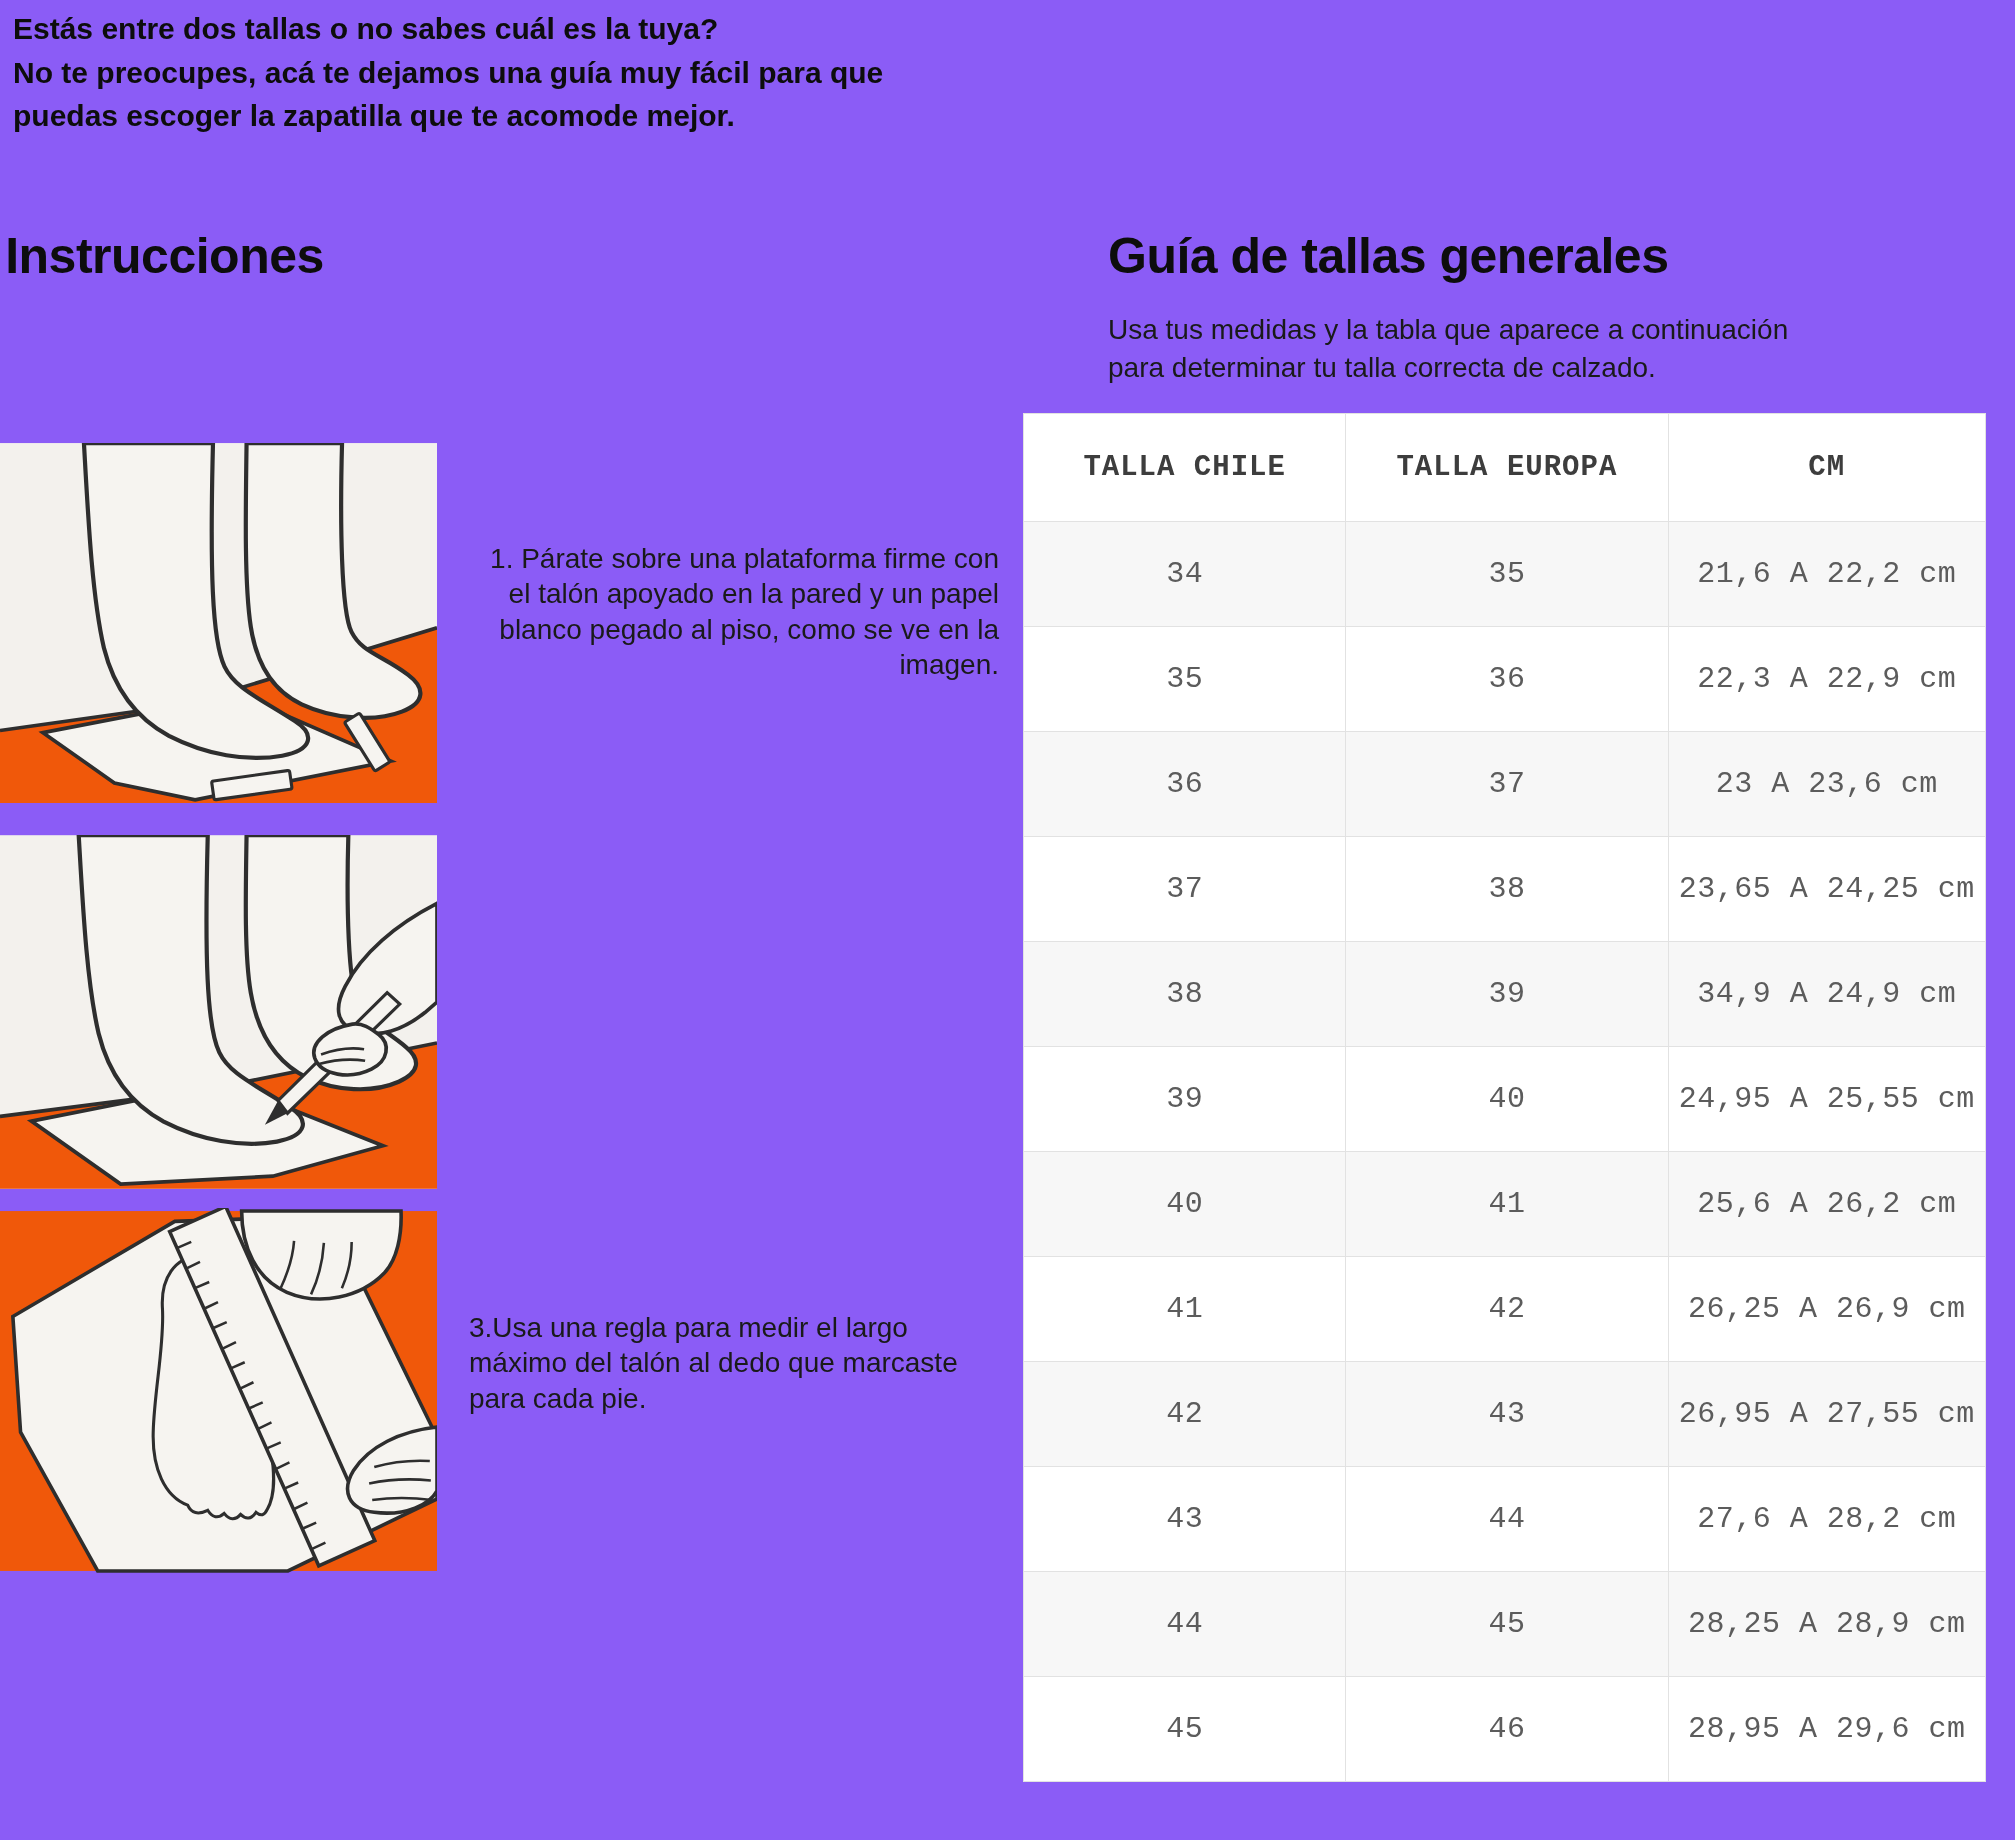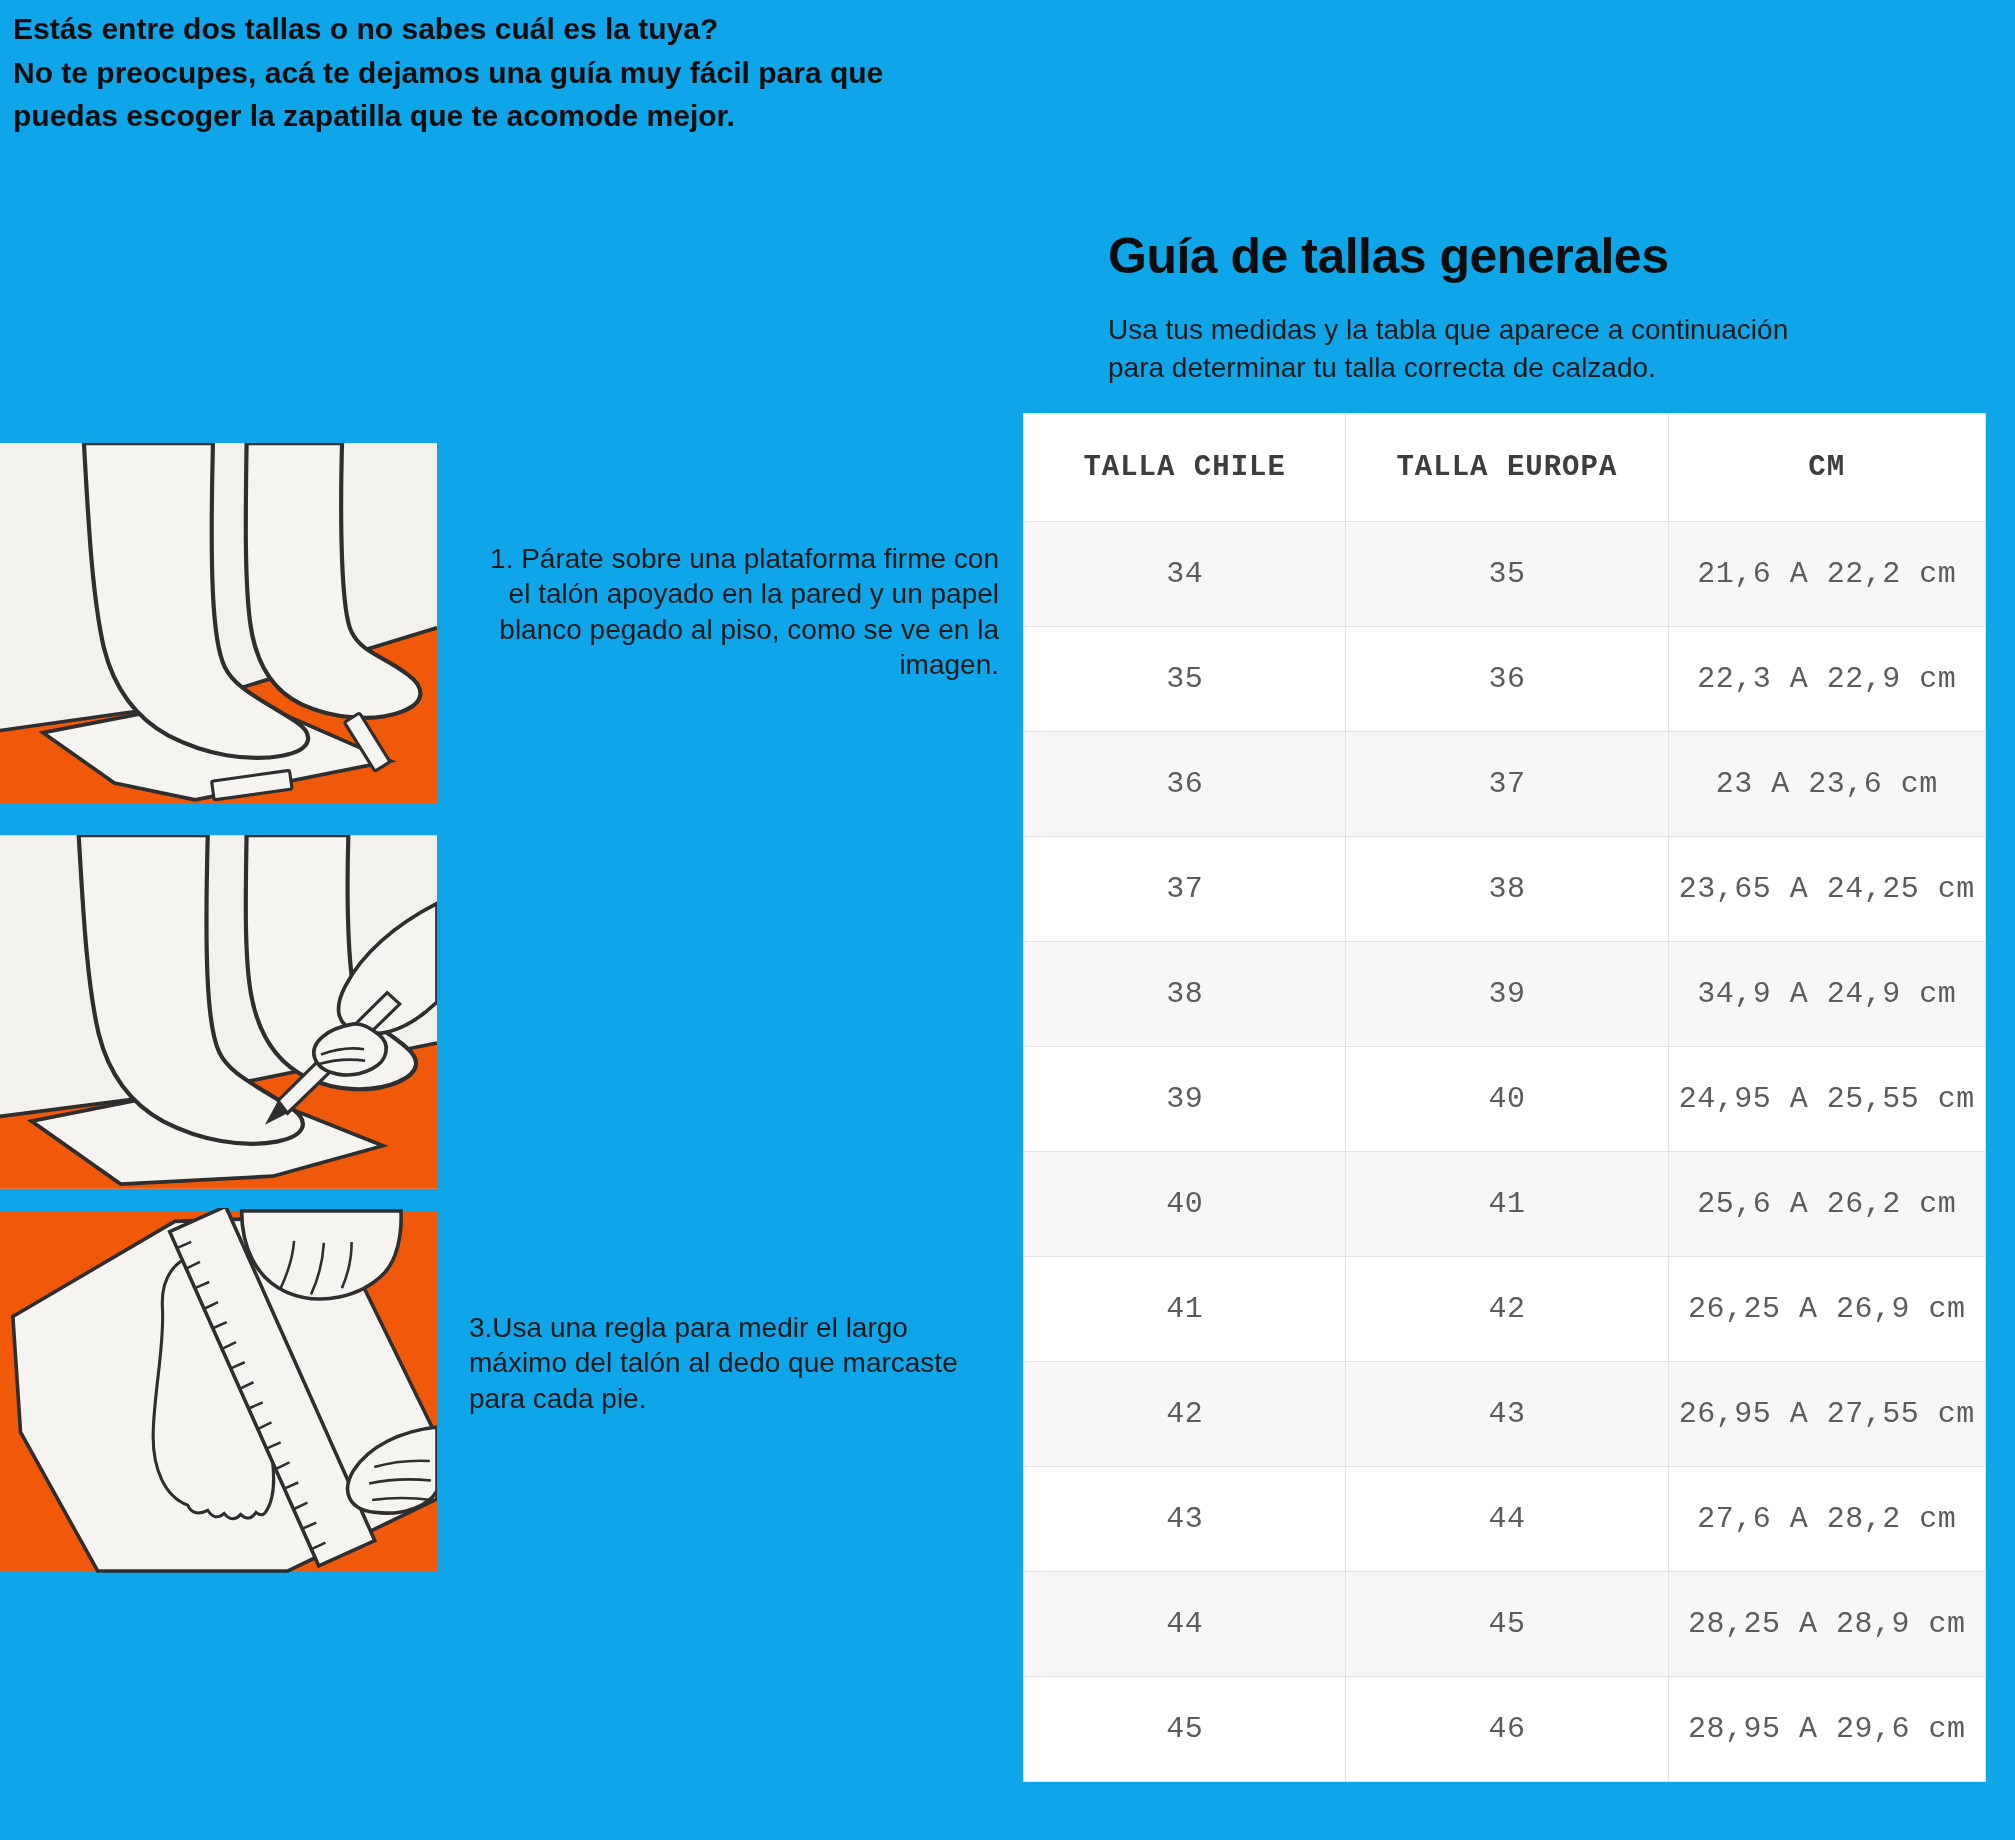--- a/index.html
+++ b/index.html
@@ -1,16 +1,16 @@
 <!DOCTYPE html>
 <html style="font-size:8.4px"><head>
 <meta charset="utf-8">
 <style>
   html,body{margin:0;padding:0;background:#f5f5f5;}
-  .page{position:relative;width:2015px;height:1840px;background:#0ea5e9;overflow:hidden;
+  .page{position:relative;width:2015px;height:1840px;background:#8b5cf6;overflow:hidden;
         font-family:"Liberation Sans","DejaVu Sans",sans-serif;color:#161616;}
 
   .intro{position:absolute;left:13px;top:7.3px;margin:0;width:1028px;
          font-size:30px;font-weight:bold;line-height:1.45;white-space:pre-line;color:#0d0d0d;}
 
   .h2{position:absolute;margin:0;font-size:50px;font-weight:bold;color:#0d0d0d;letter-spacing:-0.5px;}
   .h-instr{left:5.2px;top:227px;}
   .h-guide{left:1108px;top:227px;}
 
   .sub{position:absolute;margin:0;font-size:28px;line-height:1.36;white-space:pre-line;color:#1a1a1a;}
@@ -40,20 +40,21 @@
 </style>
 </head>
 <body>
 
 <div class="page">
 
   <p class="intro">Estás entre dos tallas o no sabes cuál es la tuya?
 No te preocupes, acá te dejamos una guía muy fácil para que
 puedas escoger la zapatilla que te acomode mejor.</p>
 
+  <h2 class="h2 h-instr">Instrucciones</h2>
 
   <h2 class="h2 h-guide">Guía de tallas generales</h2>
   <p class="sub sub-guide">Usa tus medidas y la tabla que aparece a continuación
 para determinar tu talla correcta de calzado.</p>
 
   <figure class="fig fig1">
     <svg width="437" height="360" viewBox="0 0 833 686" xmlns="http://www.w3.org/2000/svg">
       <rect width="833" height="686" fill="#f3f1ed"></rect>
       <path d="M0,548 L356,498 L833,352 L833,686 L0,686 Z" fill="#f0580a"></path>
       <path d="M0,548 L356,498 L833,352" fill="none" stroke="#2e2e2e" stroke-width="7"></path>

